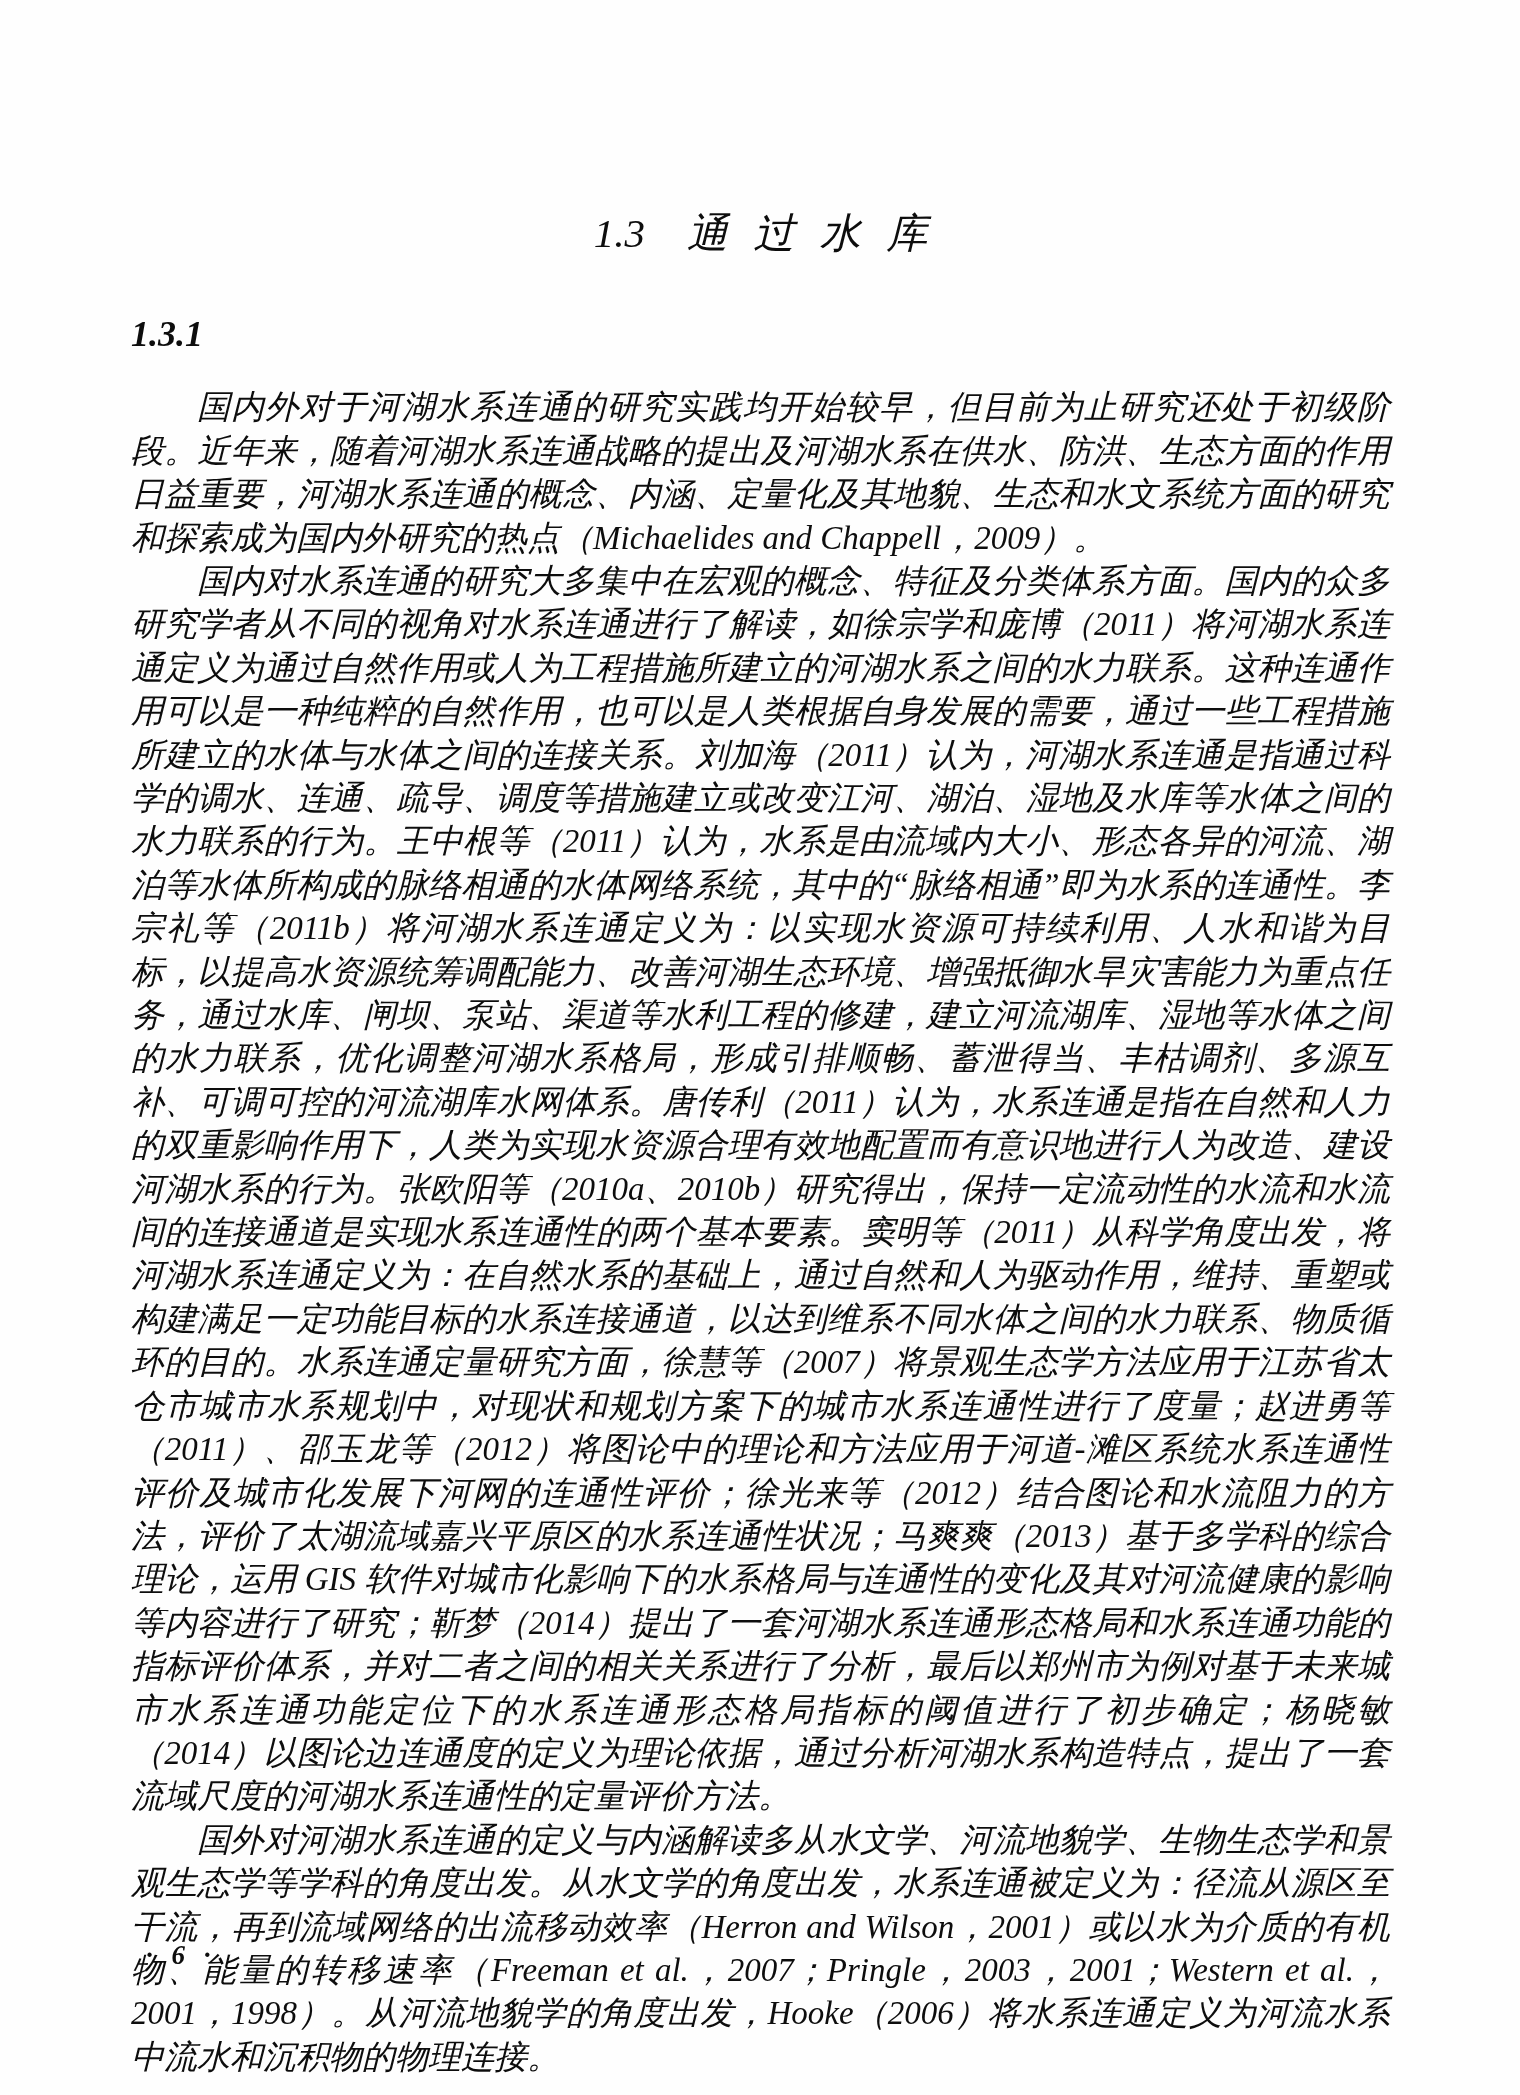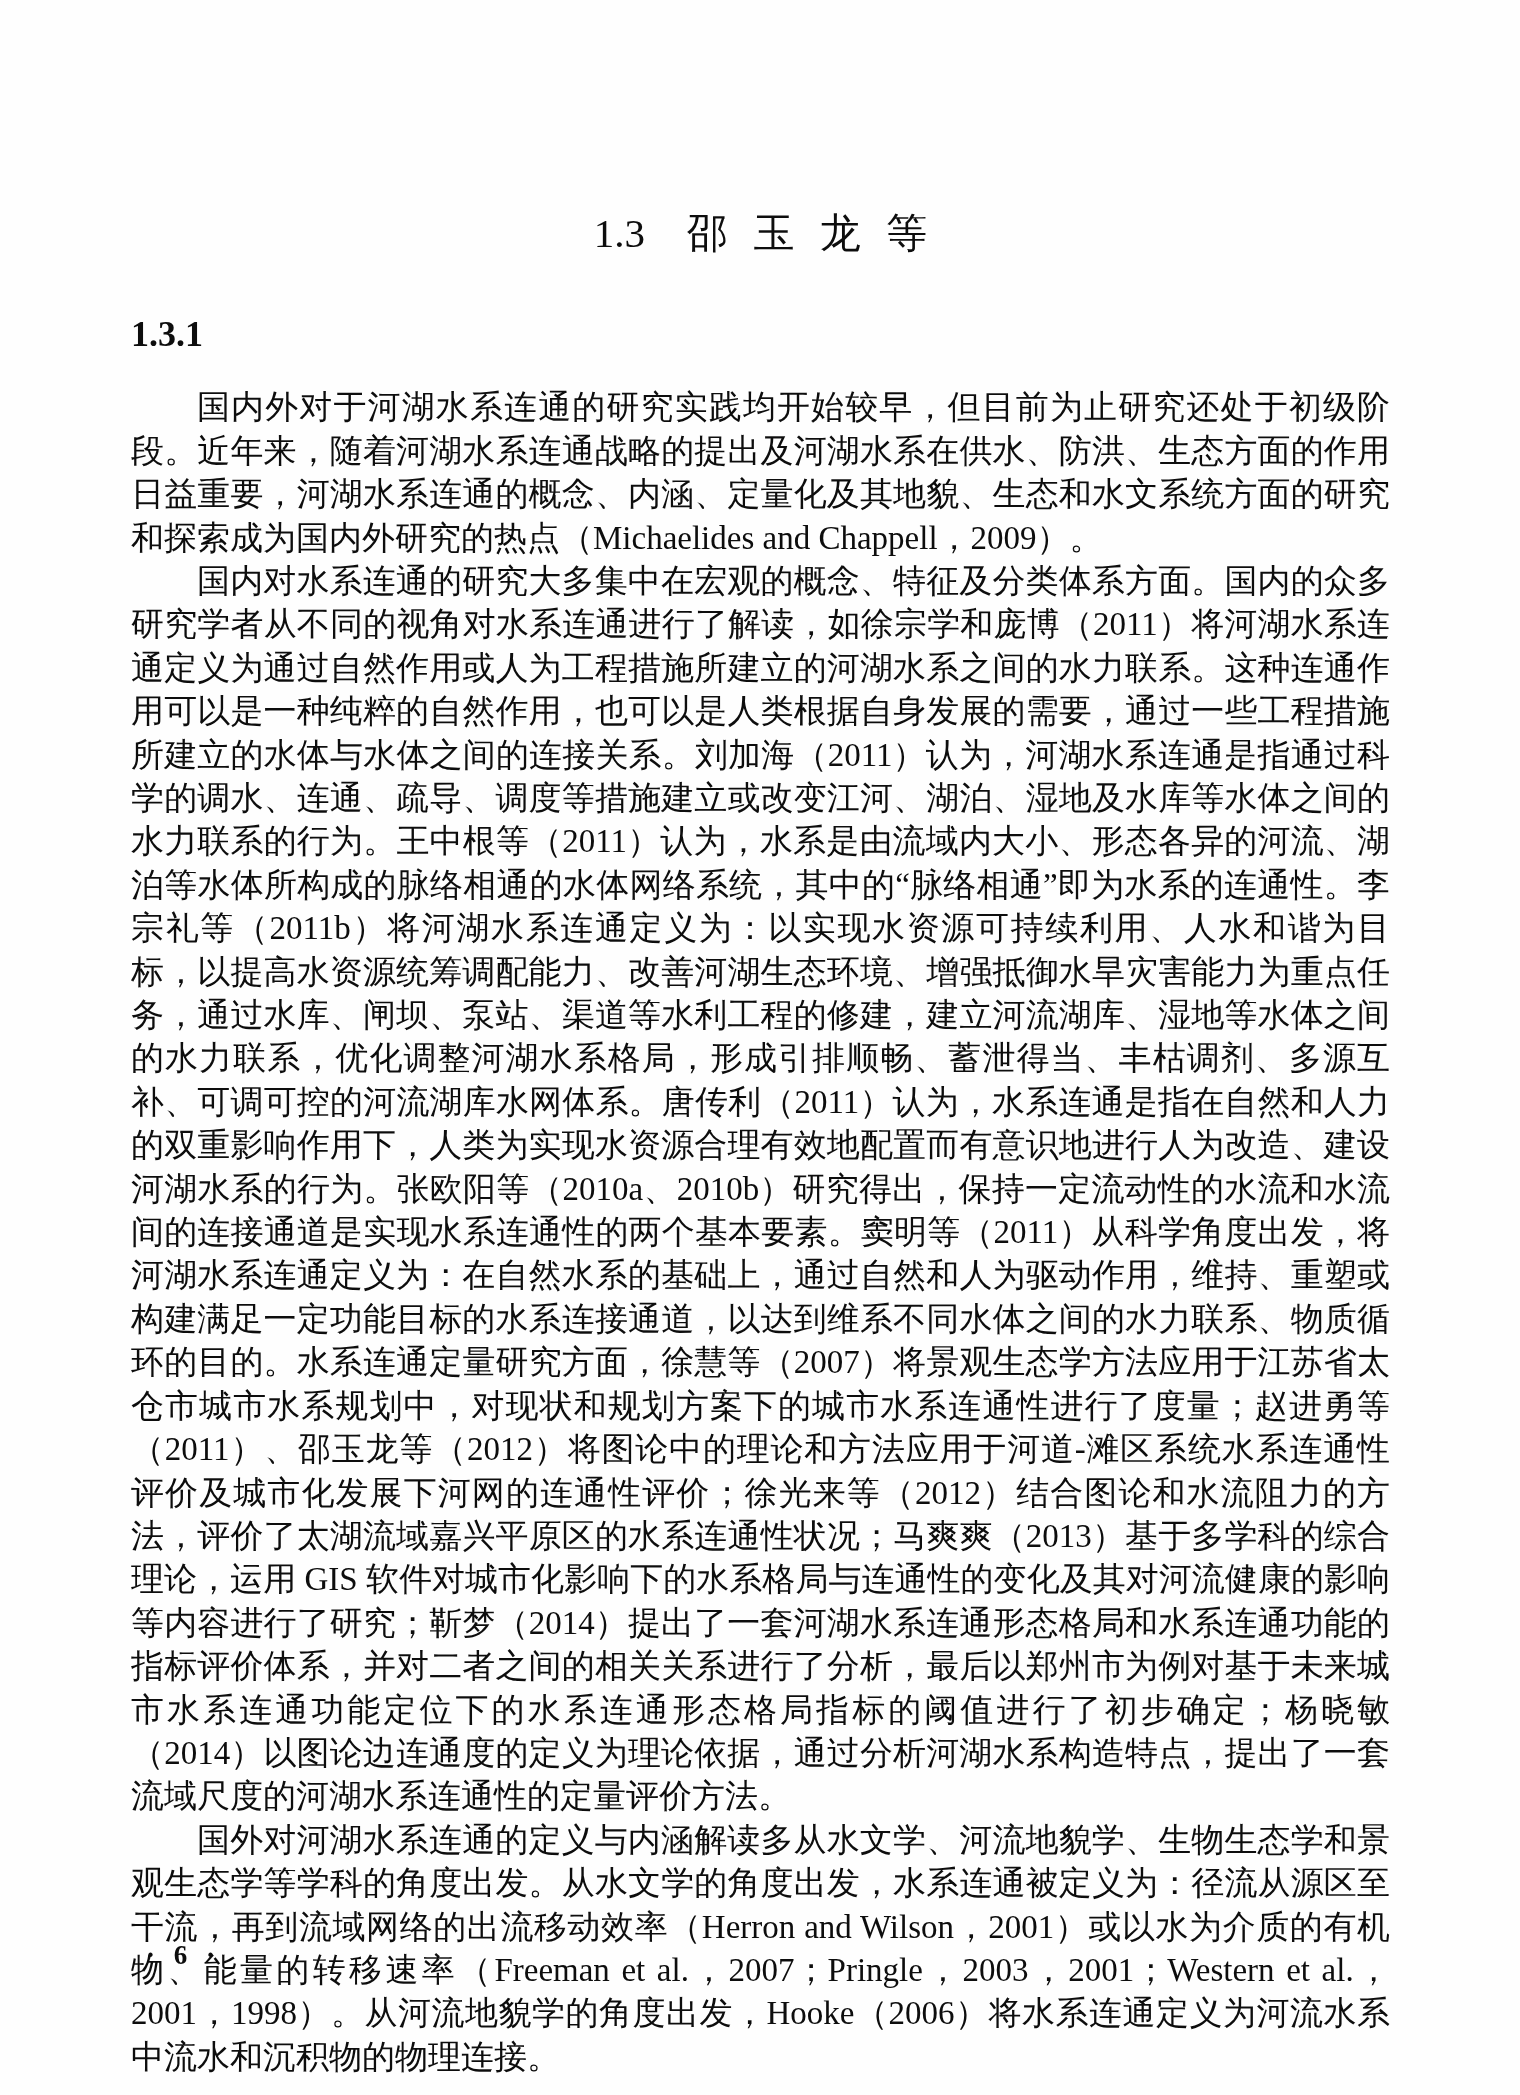--- a/index.html
+++ b/index.html
@@ -8,20 +8,21 @@
     background: #ffffff;
   }
   .page {
     position: relative;
     width: 1520px;
     height: 2095px;
     background: #fefefe;
     color: #0d0d0d;
     font-family: "Liberation Serif", "DejaVu Serif", serif;
     overflow: hidden;
+    font-style: italic;
   }
   .content {
     margin: 0 130px 0 131px;
     width: 1259px;
   }
   .section-title {
     padding-top: 183px;
     display: flex;
     justify-content: center;
     align-items: baseline;
@@ -68,21 +69,21 @@
   }
 </style>
 </head>
 <body>
 
 <div class="page">
   <div class="content">
 
     <h1 class="section-title">
       <span class="num">1.3</span>
-      <span class="zh">邵玉龙等</span>
+      <span class="zh">通过水库</span>
     </h1>
 
     <h2 class="subsection-heading">
       <span class="num">1.3.1</span>
     </h2>
 
     <div class="body-text">
       <p>国内外对于河湖水系连通的研究实践均开始较早，但目前为止研究还处于初级阶段。近年来，随着河湖水系连通战略的提出及河湖水系在供水、防洪、生态方面的作用日益重要，河湖水系连通的概念、内涵、定量化及其地貌、生态和水文系统方面的研究和探索成为国内外研究的热点（Michaelides and Chappell，2009）。</p>
       <p>国内对水系连通的研究大多集中在宏观的概念、特征及分类体系方面。国内的众多研究学者从不同的视角对水系连通进行了解读，如徐宗学和庞博（2011）将河湖水系连通定义为通过自然作用或人为工程措施所建立的河湖水系之间的水力联系。这种连通作用可以是一种纯粹的自然作用，也可以是人类根据自身发展的需要，通过一些工程措施所建立的水体与水体之间的连接关系。刘加海（2011）认为，河湖水系连通是指通过科学的调水、连通、疏导、调度等措施建立或改变江河、湖泊、湿地及水库等水体之间的水力联系的行为。王中根等（2011）认为，水系是由流域内大小、形态各异的河流、湖泊等水体所构成的脉络相通的水体网络系统，其中的“脉络相通”即为水系的连通性。李宗礼等（2011b）将河湖水系连通定义为：以实现水资源可持续利用、人水和谐为目标，以提高水资源统筹调配能力、改善河湖生态环境、增强抵御水旱灾害能力为重点任务，通过水库、闸坝、泵站、渠道等水利工程的修建，建立河流湖库、湿地等水体之间的水力联系，优化调整河湖水系格局，形成引排顺畅、蓄泄得当、丰枯调剂、多源互补、可调可控的河流湖库水网体系。唐传利（2011）认为，水系连通是指在自然和人力的双重影响作用下，人类为实现水资源合理有效地配置而有意识地进行人为改造、建设河湖水系的行为。张欧阳等（2010a、2010b）研究得出，保持一定流动性的水流和水流间的连接通道是实现水系连通性的两个基本要素。窦明等（2011）从科学角度出发，将河湖水系连通定义为：在自然水系的基础上，通过自然和人为驱动作用，维持、重塑或构建满足一定功能目标的水系连接通道，以达到维系不同水体之间的水力联系、物质循环的目的。水系连通定量研究方面，徐慧等（2007）将景观生态学方法应用于江苏省太仓市城市水系规划中，对现状和规划方案下的城市水系连通性进行了度量；赵进勇等（2011）、邵玉龙等（2012）将图论中的理论和方法应用于河道-滩区系统水系连通性评价及城市化发展下河网的连通性评价；徐光来等（2012）结合图论和水流阻力的方法，评价了太湖流域嘉兴平原区的水系连通性状况；马爽爽（2013）基于多学科的综合理论，运用 GIS 软件对城市化影响下的水系格局与连通性的变化及其对河流健康的影响等内容进行了研究；靳梦（2014）提出了一套河湖水系连通形态格局和水系连通功能的指标评价体系，并对二者之间的相关关系进行了分析，最后以郑州市为例对基于未来城市水系连通功能定位下的水系连通形态格局指标的阈值进行了初步确定；杨晓敏（2014）以图论边连通度的定义为理论依据，通过分析河湖水系构造特点，提出了一套流域尺度的河湖水系连通性的定量评价方法。</p>
       <p>国外对河湖水系连通的定义与内涵解读多从水文学、河流地貌学、生物生态学和景观生态学等学科的角度出发。从水文学的角度出发，水系连通被定义为：径流从源区至干流，再到流域网络的出流移动效率（Herron and Wilson，2001）或以水为介质的有机物、能量的转移速率（Freeman et al.，2007；Pringle，2003，2001；Western et al.，2001，1998）。从河流地貌学的角度出发，Hooke（2006）将水系连通定义为河流水系中流水和沉积物的物理连接。</p>

